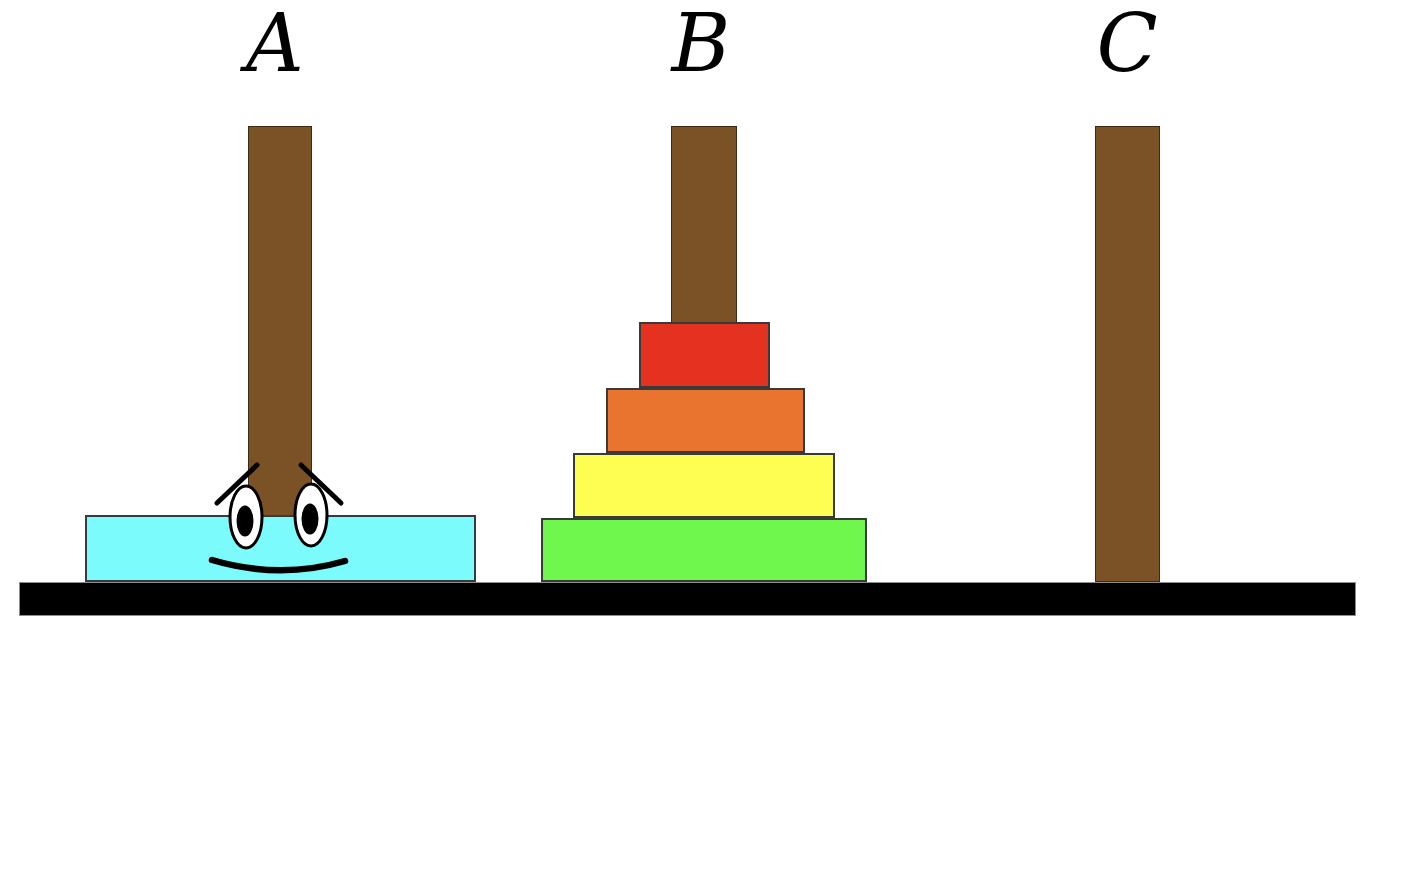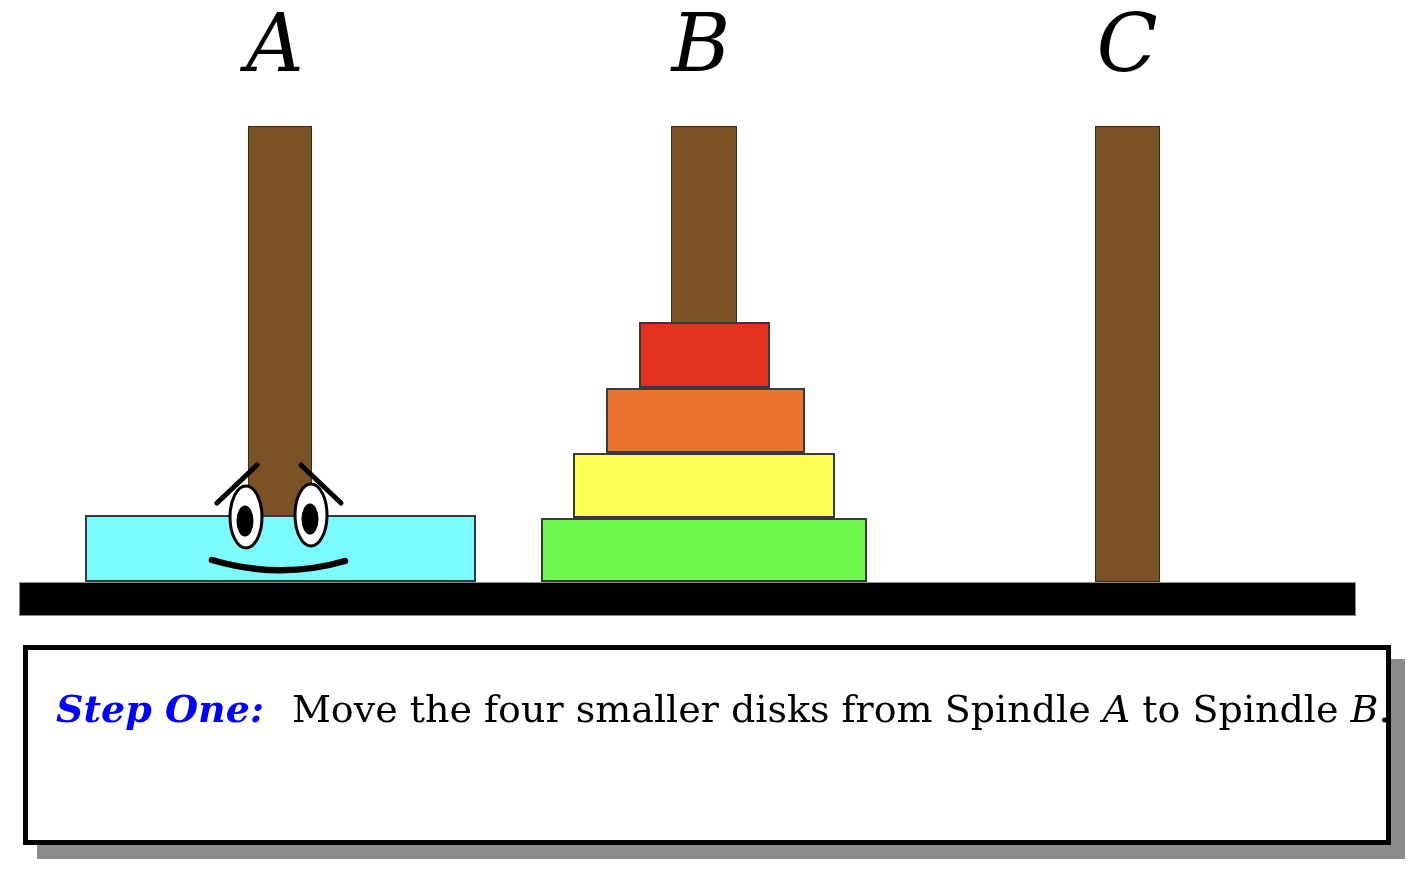--- a/index.html
+++ b/index.html
@@ -129,17 +129,14 @@
     <line x1="106" y1="15" x2="146" y2="53" stroke="#000000" stroke-width="5" stroke-linecap="round"></line>
     <ellipse cx="51" cy="67" rx="16" ry="31" fill="#ffffff" stroke="#000000" stroke-width="3"></ellipse>
     <ellipse cx="116" cy="65" rx="16" ry="31" fill="#ffffff" stroke="#000000" stroke-width="3"></ellipse>
     <ellipse cx="50" cy="71" rx="8.5" ry="15.5" fill="#000000"></ellipse>
     <ellipse cx="115" cy="69" rx="8.5" ry="15.5" fill="#000000"></ellipse>
     <path d="M 17 110 Q 85 130 150 111" fill="none" stroke="#000000" stroke-width="6.5" stroke-linecap="round"></path>
   </svg>
 
   <div class="base"></div>
 
-  <div class="caption-box">
-    <p class="caption-line"><span class="step-label">Step One:</span><span>Move the four smaller disks from Spindle </span><span class="spindle-ref">A</span><span> to Spindle </span><span class="spindle-ref">B</span><span>.</span></p>
-  </div>
 
 </div>
 
 </body></html>

